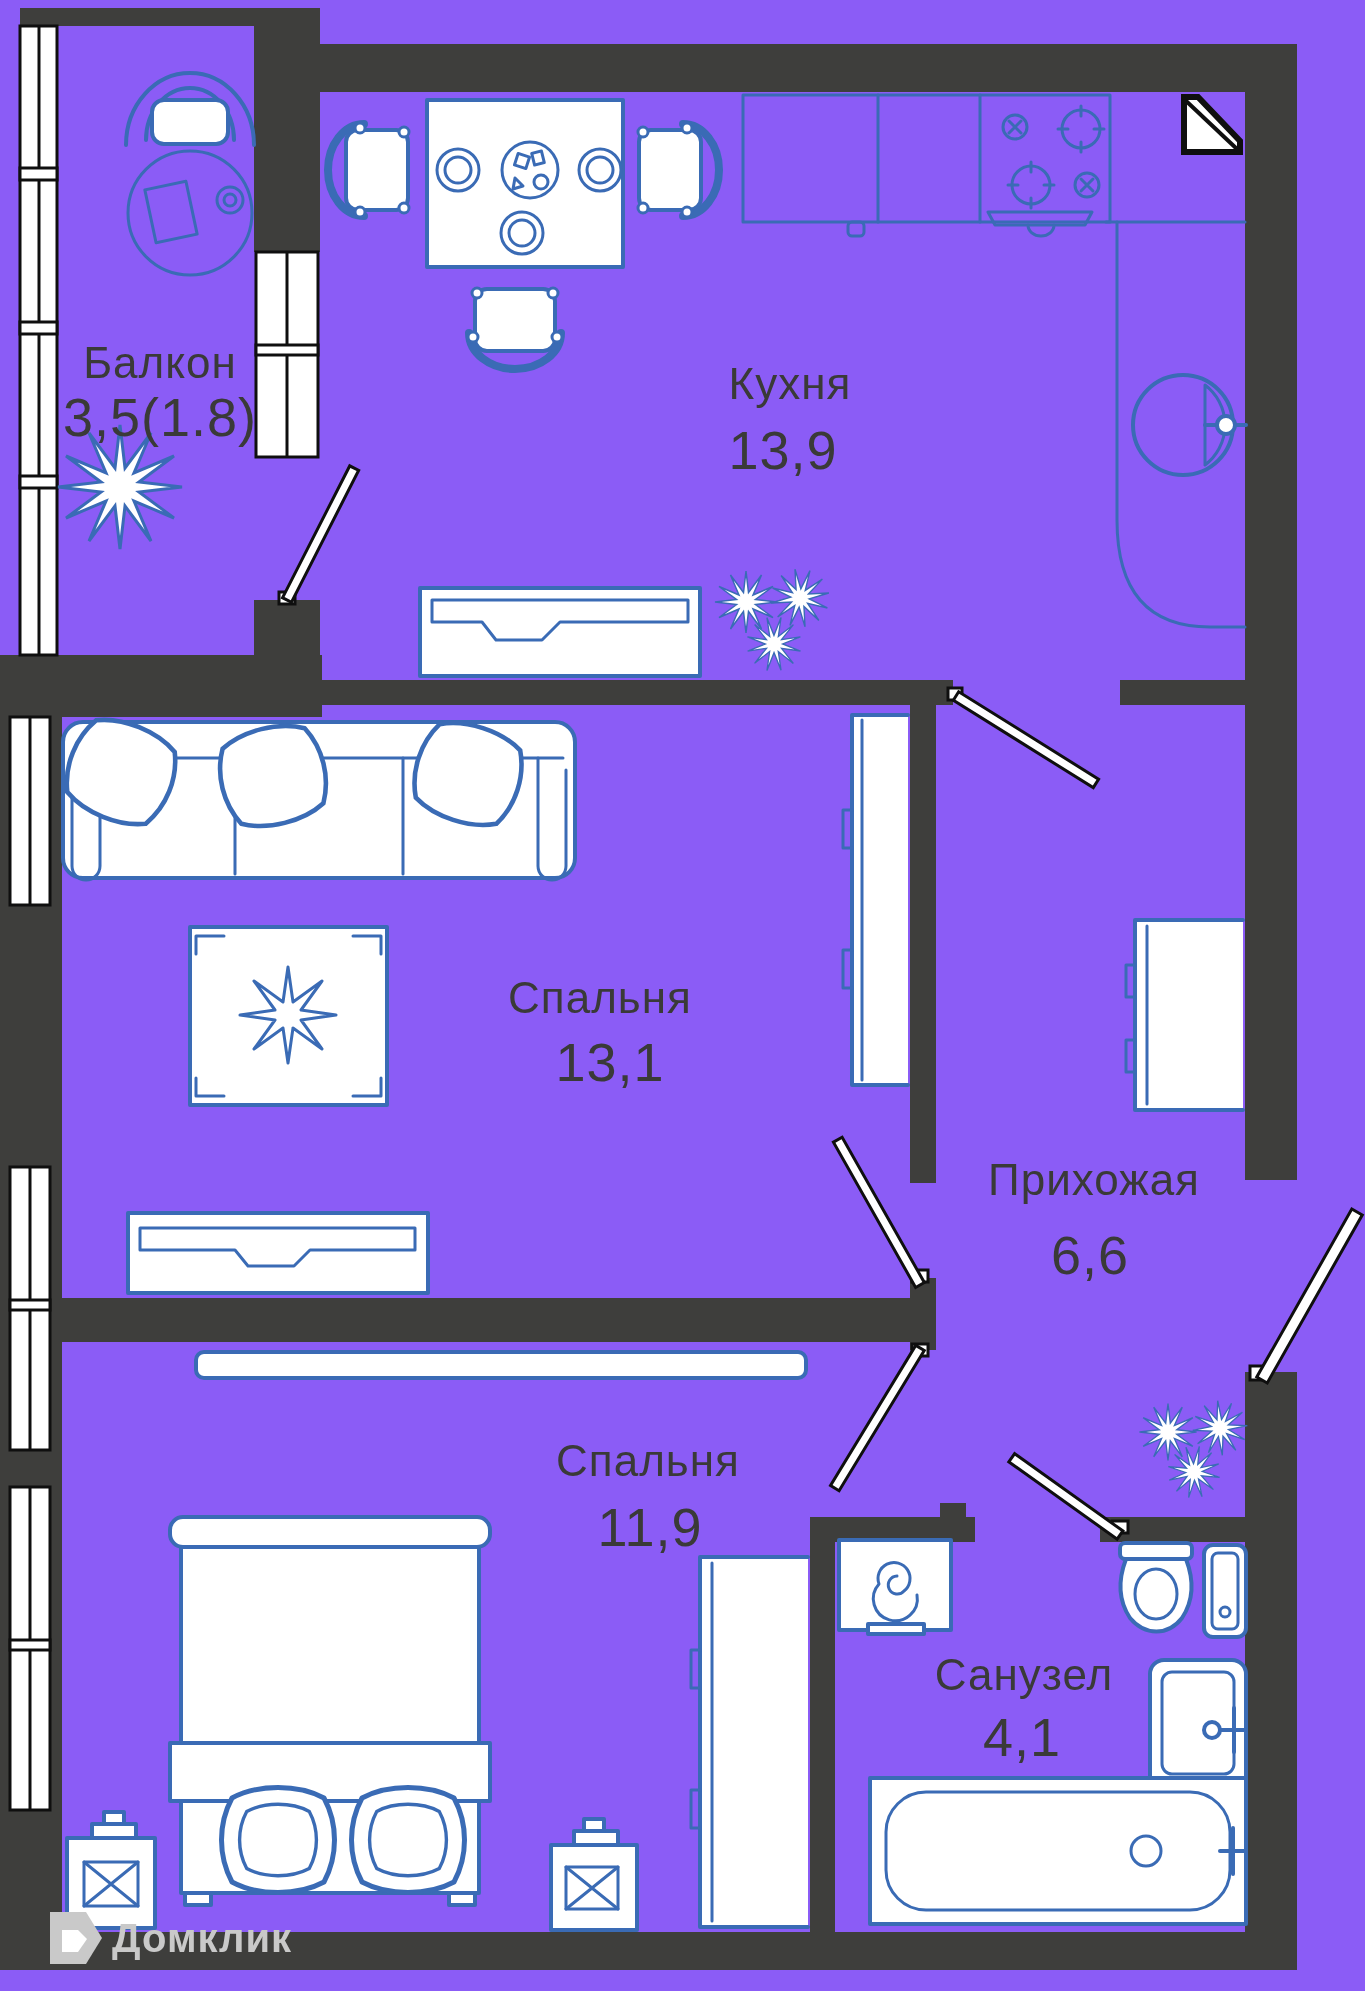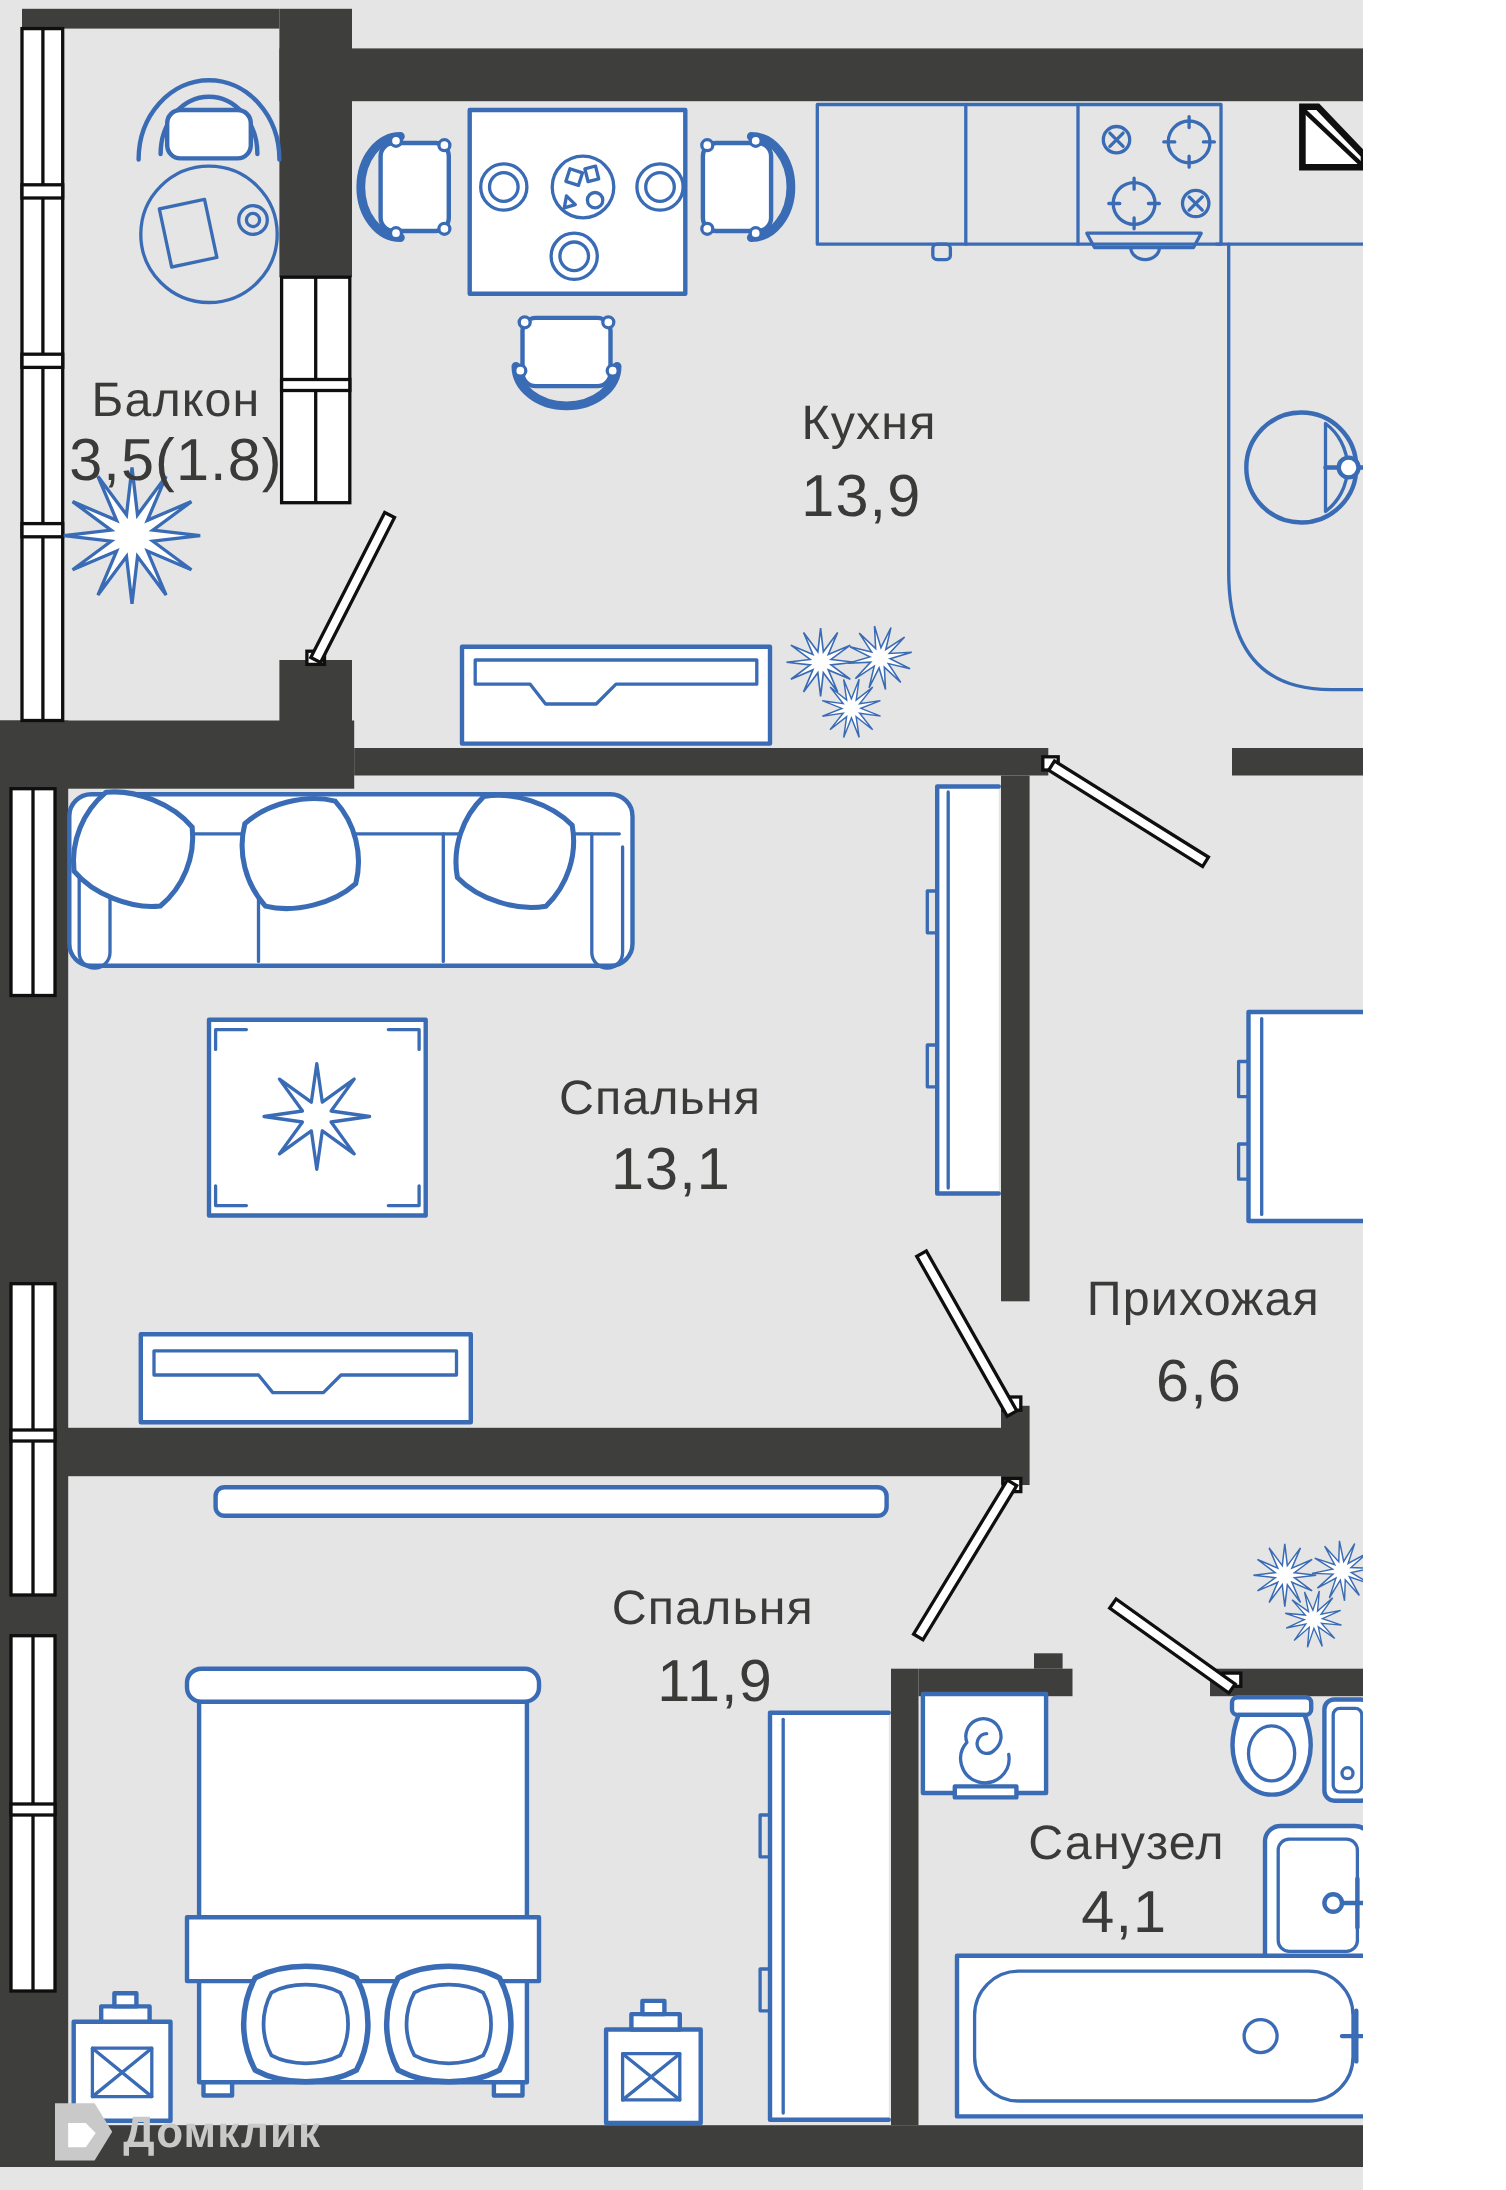--- a/index.html
+++ b/index.html
@@ -1,16 +1,16 @@
 <!DOCTYPE html>
 <html><head>
 <meta charset="utf-8">
 <style>
   html,body{margin:0;padding:0;background:#ffffff;}
-  .stage{position:relative;width:1239px;height:1991px;background:#e5e5e5;overflow:hidden;}
+  .stage{position:relative;width:1365px;height:1991px;background:#8b5cf6;overflow:hidden;}
   svg{display:block;}
   .wall{fill:#3E3E3C;stroke:none;}
   .furn{stroke:#3A6BB5;fill:#ffffff;stroke-width:4;stroke-linejoin:round;stroke-linecap:round;}
   .furnN{stroke:#3A6BB5;fill:none;stroke-width:4;stroke-linejoin:round;stroke-linecap:round;}
   .furnT{stroke:#3A6BB5;fill:none;stroke-width:3;stroke-linejoin:round;stroke-linecap:round;}
   .blk{stroke:#0F0F0F;fill:#ffffff;stroke-width:3;}
   .blkN{stroke:#0F0F0F;fill:none;stroke-width:3;}
   .rname{font:500 44px "Liberation Sans",sans-serif;fill:#3A3A38;letter-spacing:1px;}
   .rnum{font:500 54px "Liberation Sans",sans-serif;fill:#3A3A38;letter-spacing:1px;}
   .wm{font:bold 40px "Liberation Sans",sans-serif;fill:#C9C9C9;letter-spacing:1px;}

